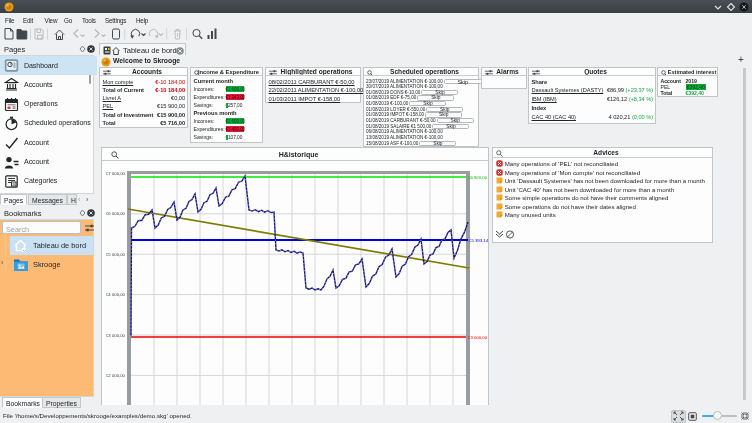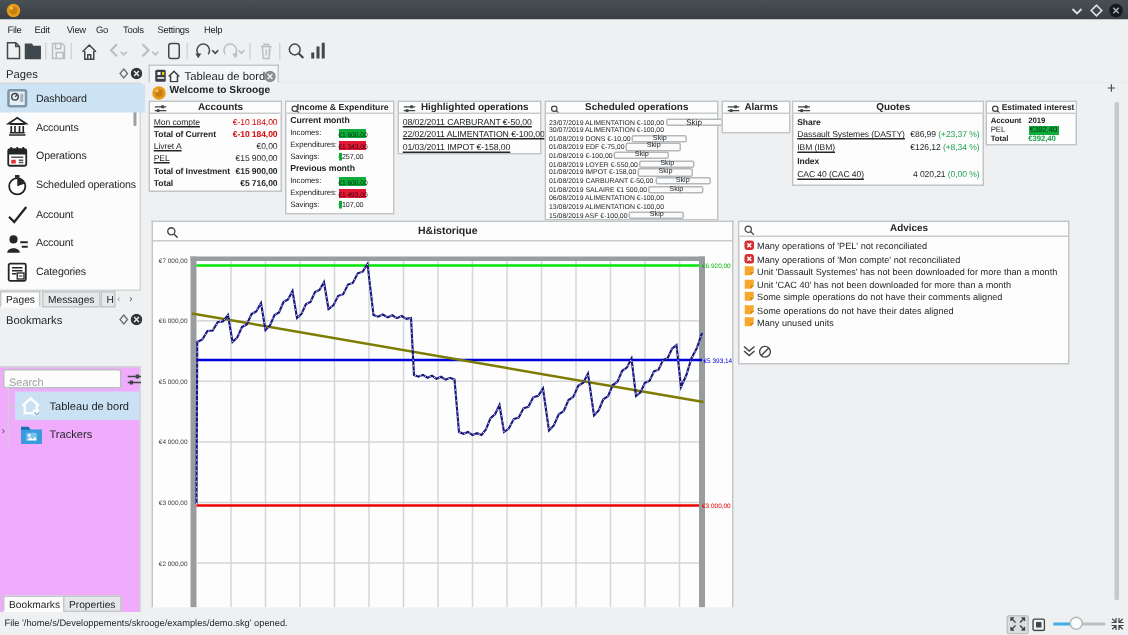--- a/index.html
+++ b/index.html
@@ -15,21 +15,21 @@
 #doctab { left:99px; top:43px; width:87px; height:13px; background:#f5f6f7; border:1px solid #c4c8cb; border-bottom:none; font-size:7.5px; }
 #docklist { left:0; top:55px; width:94px; height:139px; background:#fcfcfc; border:1px solid #d4d7d8; border-left:none; }
 .ditem { position:absolute; left:0px; width:97px; height:19.3px; font-size:7.1px; letter-spacing:-0.1px; }
 .ditem span { position:absolute; left:24px; top:5.5px; white-space:nowrap; }
 .ditem.sel { background:#cde4f5; }
 .dicon { position:absolute; left:4px; top:2px; }
 #docktabs { left:0; top:194px; width:96px; height:12px; font-size:7px; }
 .dtab { position:absolute; top:0; height:11px; border:1px solid #c4c8cb; background:#e5e7e8; padding:1.5px 3px 0 3px; font-size:6.8px; }
 .dtab.on { background:#fcfcfc; border-bottom-color:#fcfcfc; }
 #bmhdr { left:0; top:206px; width:96px; height:13px; font-size:7.5px; background:#eff0f1; }
-#bmpanel { left:0; top:219px; width:94px; height:178px; background:#f0abfc; border:1px solid #d4d7d8; border-left:none;margin-top:25px; }
+#bmpanel { left:0; top:219px; width:94px; height:178px; background:#fdba74; border:1px solid #d4d7d8; border-left:none; }
 #search { position:absolute; left:2px; top:1px; width:79px; height:13px; border:1px solid #bcc0c2; border-radius:2px; background:#fcfcfc; font-size:7.3px; color:#9da1a3; padding:2.5px 3px; }
 #bottomtabs { left:0; top:397px; width:400px; height:11px; font-size:7px; }
 #statusbar { left:0; top:408px; width:752px; height:15px; background:#eff0f1; font-size:6.4px; }
 #main { left:97px; top:55px; width:655px; height:350px; background:#eff0f1; overflow:hidden; }
 .widget { position:absolute; background:#fdfdfd; border:1px solid #c1c5c7; }
 .whdr { position:relative; height:8px; border-bottom:1px solid #c9cccd; font-size:6.6px; font-weight:bold; text-align:center; line-height:8.5px; background:#fdfdfd; white-space:nowrap; overflow:hidden; padding-left:7px;}
 .row { position:absolute; left:2.5px; right:2px; height:8px; white-space:nowrap; font-size:5.7px; letter-spacing:-0.05px; }
 .amt { position:absolute; right:0; top:0; }
 .neg { color:#d60000; }
 .lnk { text-decoration:underline; }
@@ -209,21 +209,21 @@
     </svg>
 <span class="abs" style="left:33px;top:21px;font-size:7.4px;">Tableau de bord</span>
 <span class="abs" style="left:1px;top:39px;font-size:7px;color:#4a5053">›</span>
 <svg class="abs" style="left:13px;top:37px" width="16" height="15" viewBox="0 0 16 15">
       <path d="M1,2.5 h5 l1.5,2 v0 h7.5 v9 h-14 z" fill="#1272b4"></path>
       <rect x="1" y="4.5" width="14" height="9.5" rx="0.8" fill="#3a9ade"></rect>
       <rect x="4.5" y="6.5" width="7" height="5.5" rx="0.8" fill="#7cc2ec"></rect>
       <circle cx="6.5" cy="8.3" r="0.9" fill="#fdfdfd"></circle>
       <path d="M5,11.5 l2.2,-2 1.6,1.4 1.6,-1.8 1.1,2.4" fill="#fdfdfd"></path>
     </svg>
-<span class="abs" style="left:33px;top:40px;font-size:7.4px;">Trackers</span>
+<span class="abs" style="left:33px;top:40px;font-size:7.4px;">Skrooge</span>
 </div>
 <div id="bottomtabs" class="abs">
 <div class="dtab on" style="left:2px;">Bookmarks</div>
 <div class="dtab" style="left:42px;">Properties</div>
 </div>
 <div id="statusbar" class="abs">
     <span class="abs" style="left:3px;top:4px;font-size:6.2px">File '/home/s/Developpements/skrooge/examples/demo.skg' opened.</span>
 <div class="abs" style="left:671px;top:1.5px;width:15px;height:13px;background:#dadcdd;border:1px solid #bfc3c5;border-radius:2px;"></div>
 <svg class="abs" style="left:673px;top:3px" width="11" height="10" viewBox="0 0 11 10">
       <path d="M1,3 V1 h2 M8,1 h2 v2 M10,7 v2 H8 M3,9 H1 V7 M1,1 l3,3 M10,1 L7,4 M10,9 L7,6 M1,9 l3,-3" stroke="#3f4447" fill="none" stroke-width="0.9"></path>

